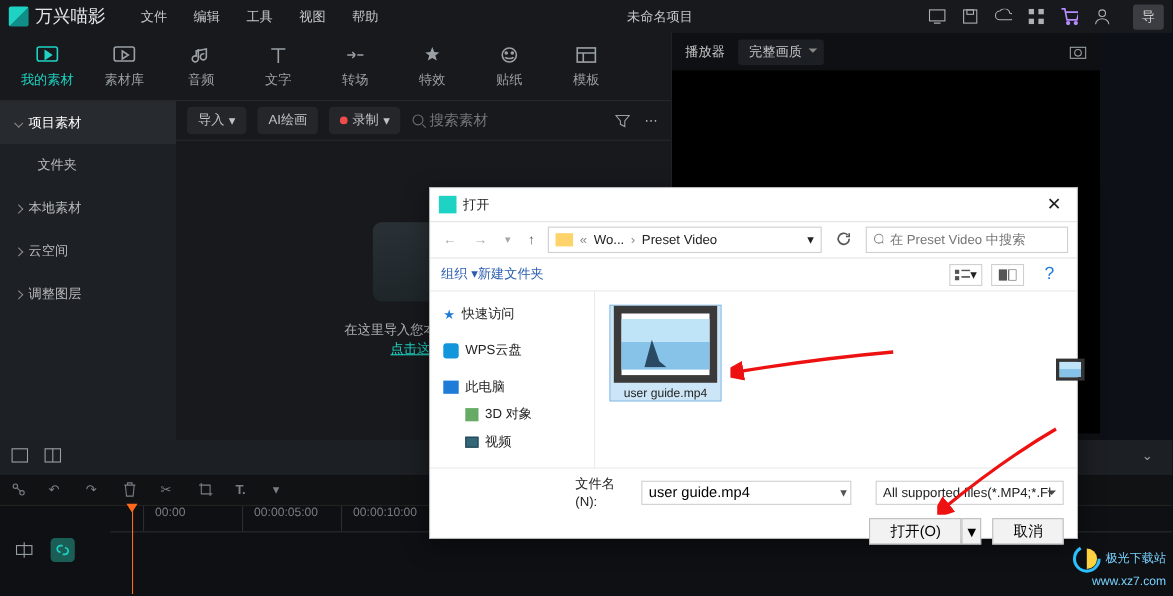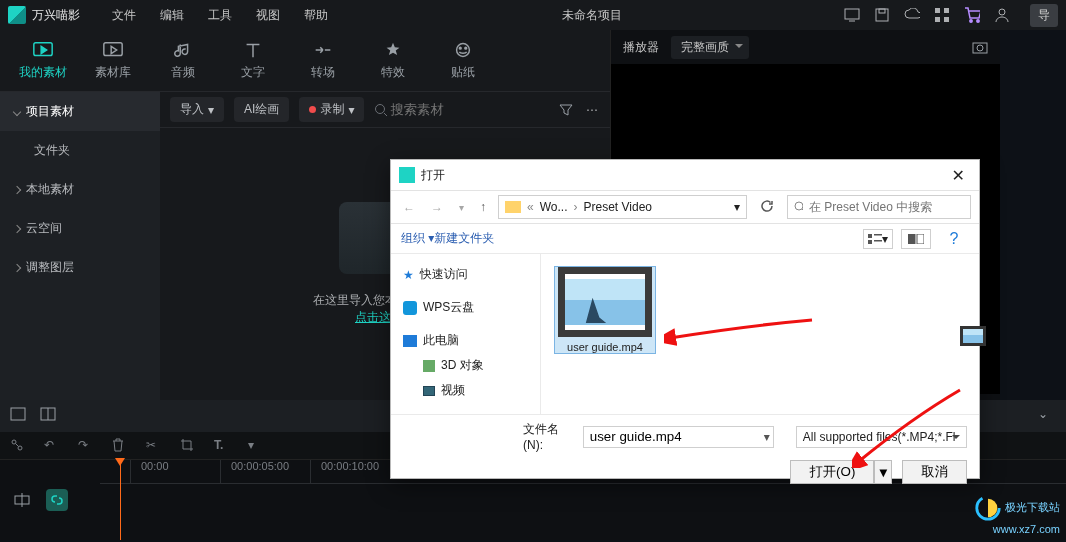--- a/index.html
+++ b/index.html
@@ -1,20 +1,20 @@
 <!DOCTYPE html>
 <html><head>
 <meta charset="utf-8">
 <style>
 * { margin:0; padding:0; box-sizing:border-box; font-family:"Microsoft YaHei",sans-serif; }
 body { background:#0d1117; width:1066px; height:542px; overflow:hidden; position:relative; color:#c6c6c6; font-size:12px; }
 
 .menubar { height:30px; background:#17191c; display:flex; align-items:center; padding:0 8px; }
 .logo { width:18px; height:18px; background:linear-gradient(135deg,#1ed3c4 50%,#0f8f88 50%); border-radius:2px; margin-right:6px; }
-.app-name { color:#e6e6e6; font-size:12px; margin-right:20px; }
+.app-name { color:#e6e6e6; font-size:16px; margin-right:20px; }
 .menu-item { padding:0 12px; color:#c6c6c6; cursor:pointer; }
 .title-center { flex:1; text-align:center; color:#c6c6c6; }
 .menubar-right { display:flex; gap:14px; align-items:center; }
 .ico { width:16px; height:16px; display:inline-flex; align-items:center; justify-content:center; cursor:pointer; color:#aeb0b3; }
 .cart-ico { color:#b68cff; }
 .export-btn { background:#3a3d42; padding:3px 8px; border-radius:3px; color:#d0d0d0; margin-left:6px; }
 
 .main { display:flex; height:370px; }
 .left-panel { width:610px; background:#17191c; display:flex; flex-direction:column; }
 .tab-strip { height:62px; display:flex; align-items:center; border-bottom:1px solid #26282c; padding-left:8px; }
@@ -55,21 +55,21 @@
 .timeline { height:80px; background:#0e1013; display:flex; }
 .tl-left { width:100px; display:flex; align-items:center; padding:0 14px; gap:16px; }
 .tl-track { flex:1; position:relative; }
 .ruler { height:24px; border-bottom:1px solid #2a2d31; display:flex; font-size:11px; color:#7a7e84; }
 .ruler-tick { width:90px; padding-left:10px; border-left:1px solid #2a2d31; }
 .playhead { position:absolute; left:20px; top:0; bottom:0; width:1px; background:#ff6a1a; }
 .playhead::before { content:""; position:absolute; top:-2px; left:-5px; border:5px solid transparent; border-top:8px solid #ff6a1a; }
 .link-chip { width:22px; height:22px; border-radius:4px; background:#1b5e55; display:flex; align-items:center; justify-content:center; color:#1ed3c4; }
 
 
-.dialog { position:absolute; left:390px; top:159px; width:590px; height:320px; background:#fff; border:1px solid #b9b9b9; box-shadow:0 6px 22px rgba(0,0,0,.45); color:#222; font-size:12px; }
+.dialog { position:absolute; left:390px; top:170px; width:590px; height:320px; background:#fff; border:1px solid #b9b9b9; box-shadow:0 6px 22px rgba(0,0,0,.45); color:#222; font-size:12px; }
 .dlg-title { height:30px; display:flex; align-items:center; padding:0 8px; }
 .dlg-title .logo2 { width:16px; height:16px; background:#1ed3c4; margin-right:6px; }
 .dlg-close { margin-left:auto; font-size:16px; cursor:pointer; padding:0 6px; }
 .dlg-nav { height:34px; border-top:1px solid #e3e3e3; border-bottom:1px solid #e3e3e3; display:flex; align-items:center; padding:0 8px; gap:8px; }
 .nav-arrow { color:#a7a7a7; padding:0 4px; cursor:pointer; }
 .crumb-box { flex:1; border:1px solid #cfcfcf; height:24px; display:flex; align-items:center; padding:0 6px; gap:6px; }
 .folder-glyph { width:16px; height:12px; background:#ffd36b; }
 .crumb-sep { color:#888; }
 .refresh { width:24px; height:24px; border:none; background:transparent; cursor:pointer; }
 .dlg-search { width:184px; height:24px; border:1px solid #cfcfcf; display:flex; align-items:center; padding:0 6px; gap:6px; color:#888; }
@@ -188,20 +188,24 @@
           </svg><span>转场</span></div>
       <div class="tab"><svg class="tab-ico" viewBox="0 0 24 20" fill="#9aa0a6">
             <path d="M12 2l2 5 5 .5-4 3 1.5 5L12 13l-4.5 2.5L9 10.5 5 7.5 10 7z"></path>
           </svg><span>特效</span></div>
       <div class="tab"><svg class="tab-ico" viewBox="0 0 24 20" fill="none" stroke="#9aa0a6" stroke-width="1.6">
             <circle cx="12" cy="10" r="7"></circle>
             <circle cx="9" cy="8" r="1" fill="#9aa0a6"></circle>
             <circle cx="15" cy="8" r="1" fill="#9aa0a6"></circle>
             <path d="M8 12c1 2 7 2 8 0"></path>
           </svg><span>贴纸</span></div>
+      <div class="tab"><svg class="tab-ico" viewBox="0 0 24 20" fill="none" stroke="#9aa0a6" stroke-width="1.6">
+            <rect x="3" y="3" width="18" height="14"></rect>
+            <path d="M3 8h18M9 8v9"></path>
+          </svg><span>模板</span></div>
     </div>
     <div class="content-row">
       <div class="sidebar">
         <div class="side-item sel">
             <span class="side-arrow" style="transform:rotate(45deg)"></span>
             <span>项目素材</span>
           </div>
         <div class="side-item" style="padding-left:34px">
             <span>文件夹</span>
           </div>

